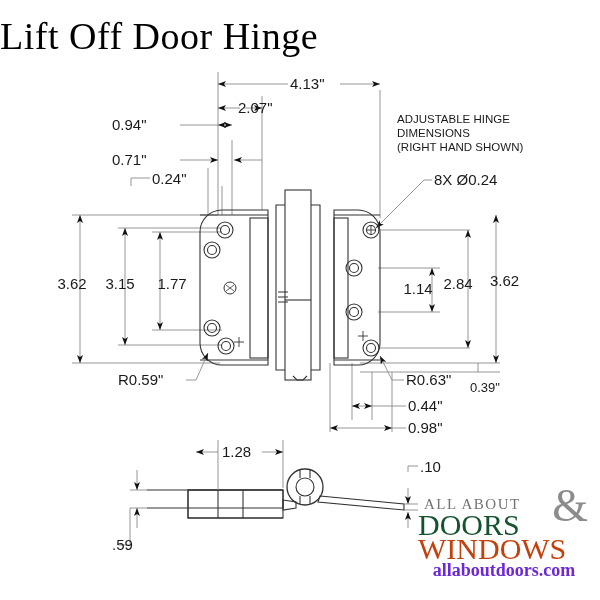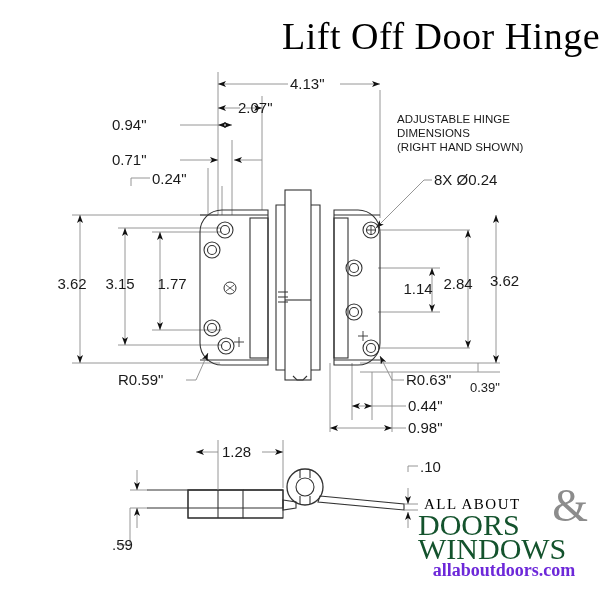--- a/index.html
+++ b/index.html
@@ -13,21 +13,21 @@
     height: 600px;
     background: #ffffff;
     overflow: hidden;
     font-family: "Liberation Sans", sans-serif;
   }
   #title {
     position: absolute;
     left: 0;
     top: 14px;
     width: 600px;
-    text-align: right;
+    text-align: left;
     font-family: "Liberation Serif", serif;
     font-size: 38px;
     color: #000000;
     letter-spacing: 0.5px;
   }
   svg.dwg {
     position: absolute;
     left: 0;
     top: 0;
     width: 600px;
@@ -52,40 +52,40 @@
     position: absolute;
     left: 418px;
     top: 497px;
     width: 172px;
     text-align: center;
     line-height: 1;
   }
   .logo-row1 {
     font-family: "Liberation Serif", serif;
     font-size: 15px;
-    color: #000000;
+    color: #737373;
     letter-spacing: 1.5px;
     text-align: left;
     padding-left: 6px;
   }
   .logo-main {
     position: relative;
   }
   .logo-row2 {
     font-family: "Liberation Serif", serif;
     font-size: 30px;
     color: #14532d;
     letter-spacing: 0px;
     text-align: left;
     margin-top: -2px;
   }
   .logo-row3 {
     font-family: "Liberation Serif", serif;
     font-size: 30px;
-    color: #14532d;
+    color: #c2410c;
     letter-spacing: 0px;
     text-align: left;
     margin-top: -6px;
   }
   .logo-amp {
     position: absolute;
     right: 2px;
     top: -14px;
     font-family: "Liberation Serif", serif;
     font-size: 46px;

